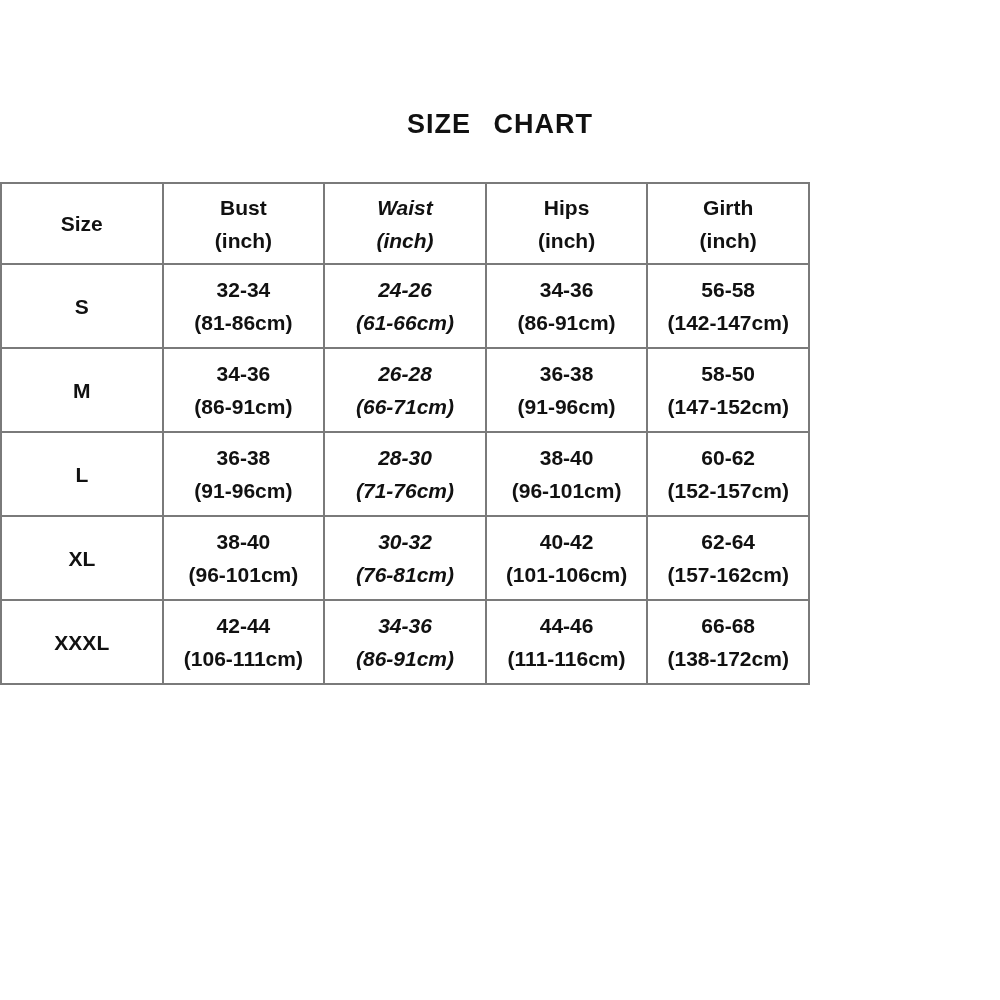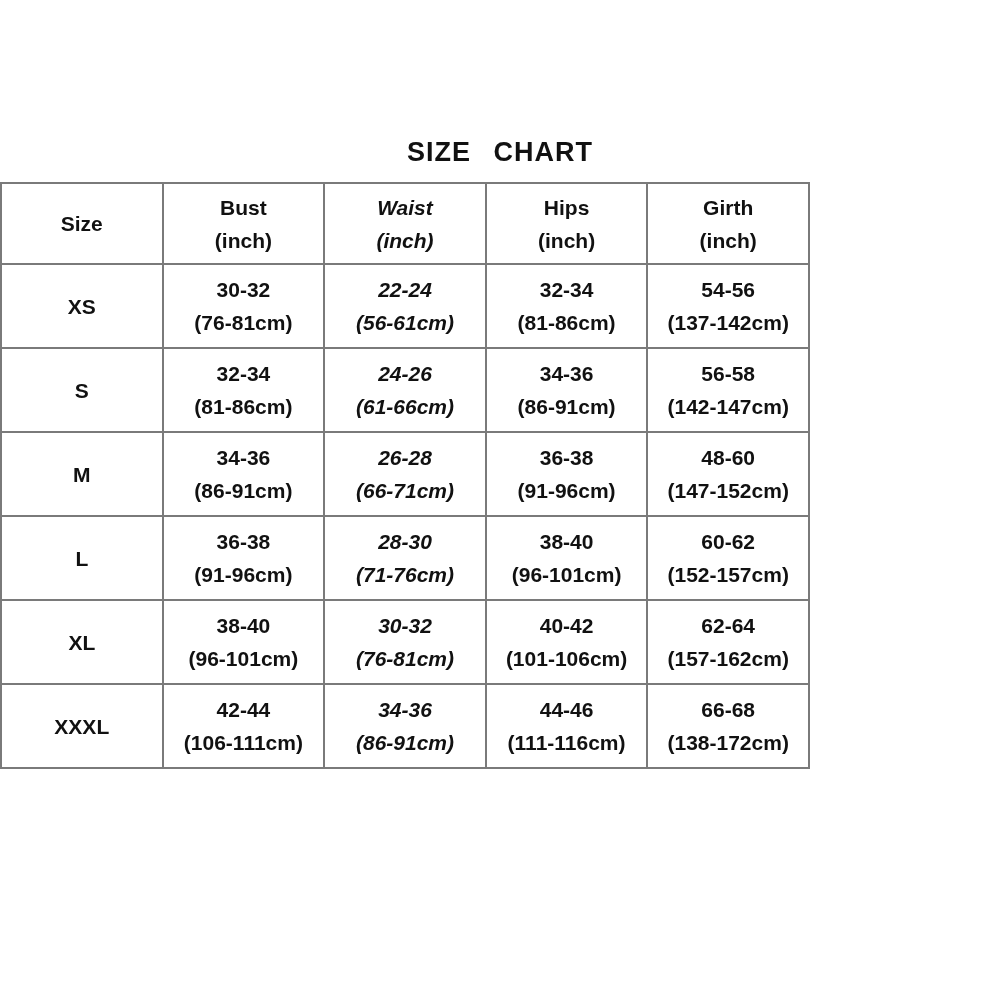--- a/index.html
+++ b/index.html
@@ -10,21 +10,21 @@
   }
   .page {
     position: relative;
     width: 1000px;
     height: 1000px;
     background: #ffffff;
     color: #1a1a1a;
   }
   .chart-title {
     position: absolute;
-    top: 137px;
+    top: 109px;
     left: 0;
     width: 100%;
     text-align: center;
     font-size: 27px;
     font-weight: bold;
     letter-spacing: 1px;
     word-spacing: 14px;
     color: #111111;
   }
   table.size-table {
@@ -81,41 +81,20 @@
         </th>
         <th class="col-girth">
           <div class="cell-line">Girth</div>
           <div class="cell-line">(inch)</div>
         </th>
       </tr>
     </thead>
     <tbody id="table-body">
         <tr>
           <td class="col-size">
-            <div class="cell-line">XS</div>
-          </td>
-          <td class="col-bust">
-            <div class="cell-line">30-32</div>
-            <div class="cell-line">(76-81cm)</div>
-          </td>
-          <td class="col-waist">
-            <div class="cell-line">22-24</div>
-            <div class="cell-line">(56-61cm)</div>
-          </td>
-          <td class="col-hips">
-            <div class="cell-line">32-34</div>
-            <div class="cell-line">(81-86cm)</div>
-          </td>
-          <td class="col-girth">
-            <div class="cell-line">54-56</div>
-            <div class="cell-line">(137-142cm)</div>
-          </td>
-        </tr>
-        <tr>
-          <td class="col-size">
             <div class="cell-line">S</div>
           </td>
           <td class="col-bust">
             <div class="cell-line">32-34</div>
             <div class="cell-line">(81-86cm)</div>
           </td>
           <td class="col-waist">
             <div class="cell-line">24-26</div>
             <div class="cell-line">(61-66cm)</div>
           </td>
@@ -138,21 +117,21 @@
           </td>
           <td class="col-waist">
             <div class="cell-line">26-28</div>
             <div class="cell-line">(66-71cm)</div>
           </td>
           <td class="col-hips">
             <div class="cell-line">36-38</div>
             <div class="cell-line">(91-96cm)</div>
           </td>
           <td class="col-girth">
-            <div class="cell-line">48-60</div>
+            <div class="cell-line">58-50</div>
             <div class="cell-line">(147-152cm)</div>
           </td>
         </tr>
         <tr>
           <td class="col-size">
             <div class="cell-line">L</div>
           </td>
           <td class="col-bust">
             <div class="cell-line">36-38</div>
             <div class="cell-line">(91-96cm)</div>

